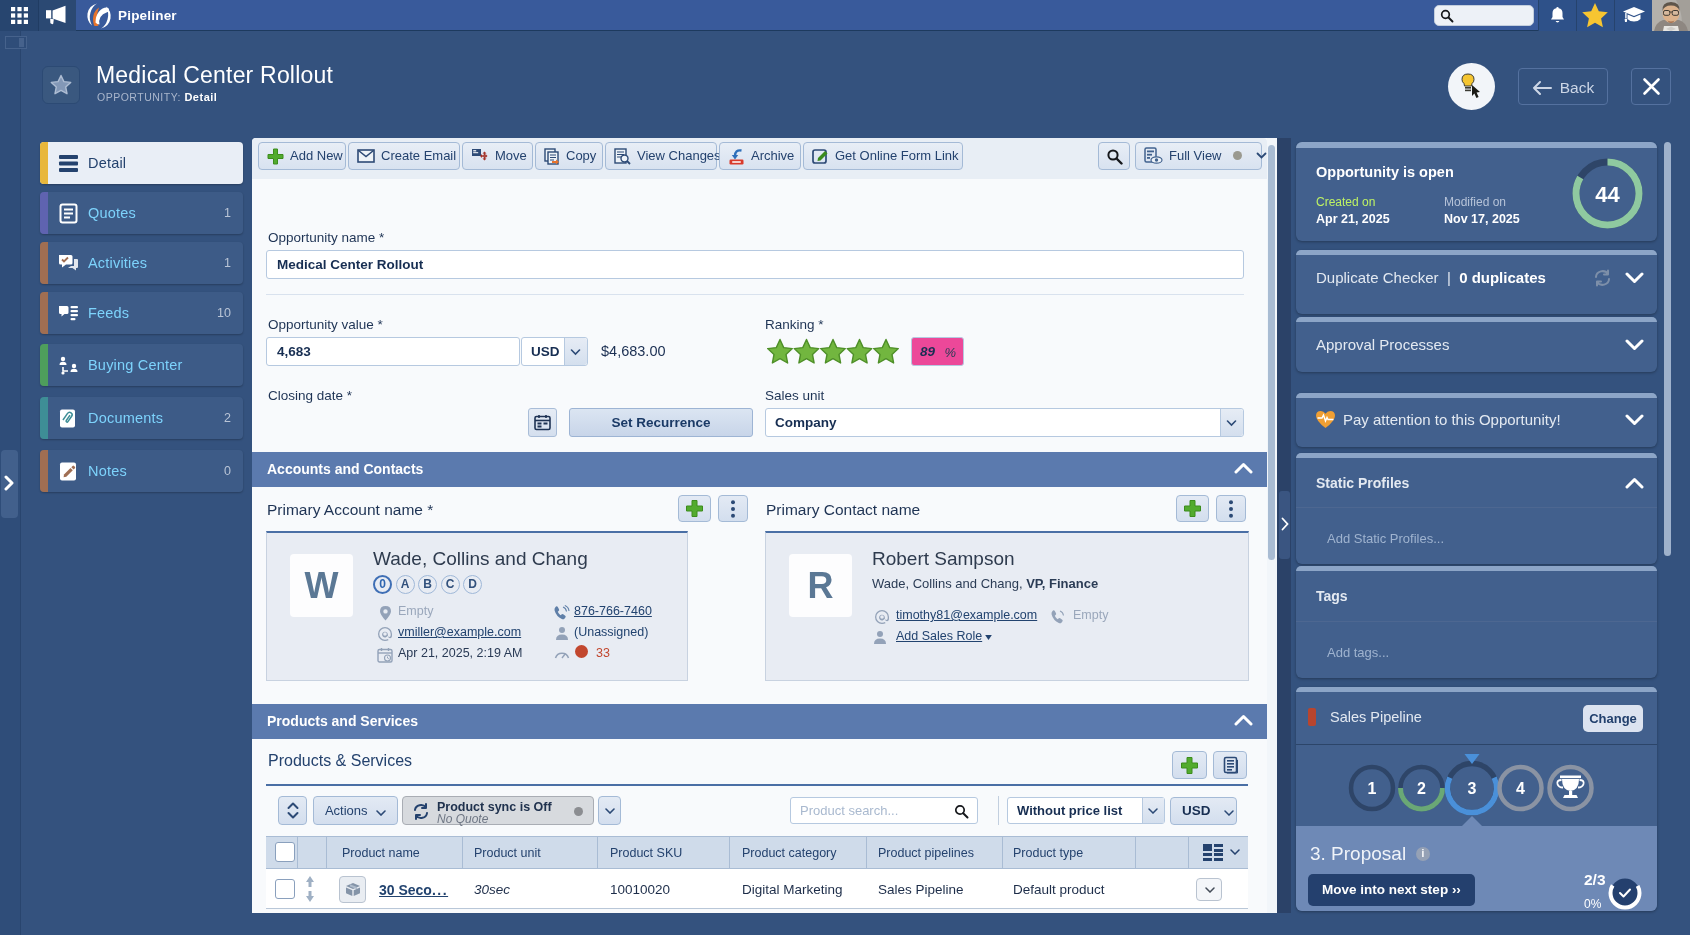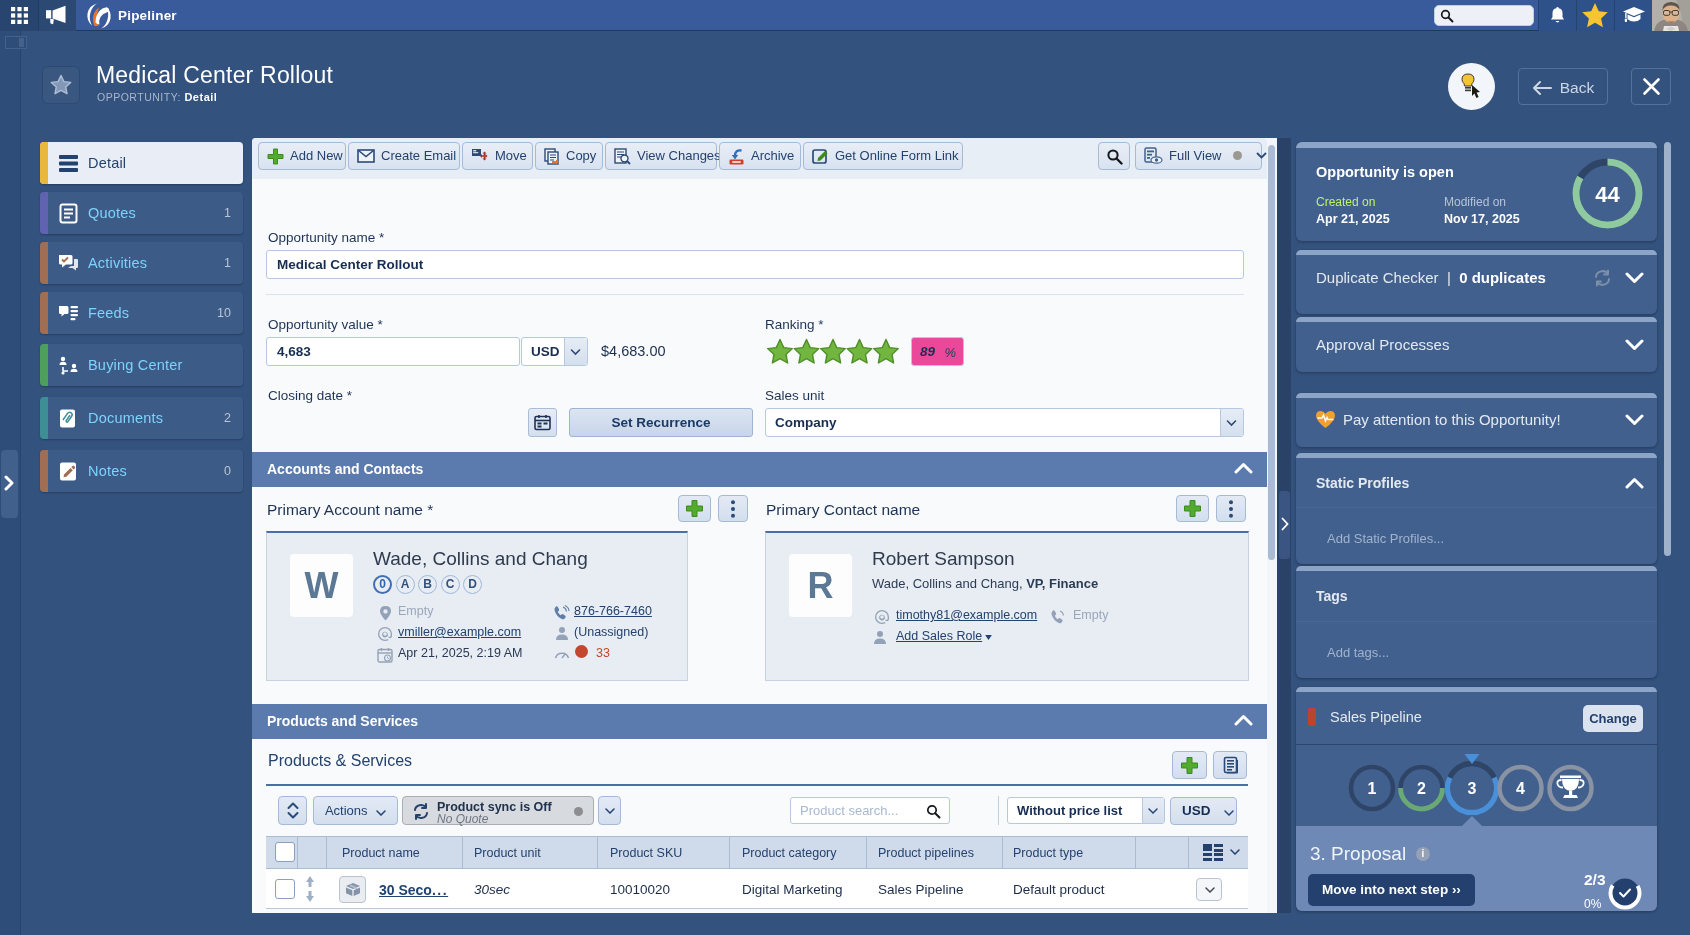--- a/index.html
+++ b/index.html
@@ -527,21 +527,21 @@
         <path d="M3,7 A6,5.5 0 0 1 14,4.5 M14,1 L14,5 L10,5" fill="none" stroke="#24426e" stroke-width="2" stroke-linecap="round" stroke-linejoin="round"></path>
         <path d="M15,10 A6,5.5 0 0 1 4,12.5 M4,16 L4,12 L8,12" fill="none" stroke="#24426e" stroke-width="2" stroke-linecap="round" stroke-linejoin="round"></path>
       </svg>
     <span style="position:absolute;left:34px;top:3px;font-size:12.5px;font-weight:bold;color:#20324e;">Product sync is Off</span>
     <span style="position:absolute;left:34px;top:15px;font-size:12px;font-style:italic;color:#6e7684;">No Quote</span>
     <span style="position:absolute;right:10px;top:10px;width:9px;height:9px;border-radius:50%;background:#8b8d91;"></span>
   </div>
   <div class="plusbtn" style="left:346px;top:658px;width:23px;height:29px;"><svg width="10" height="6" viewBox="0 0 10 6" style="margin-top:11px">
         <path d="M1,1 L5,5 L9,1" fill="none" stroke="#2c4a76" stroke-width="1.6" stroke-linecap="round"></path>
       </svg></div>
-  <div class="abs" style="left:538px;top:659px;width:160px;height:27px;background:#fff;border:1px solid #b6c9e0;border-radius:3px;">
+  <div class="abs" style="left:538px;top:659px;width:188px;height:27px;background:#fff;border:1px solid #b6c9e0;border-radius:3px;">
     <span style="position:absolute;left:9px;top:5px;font-size:13px;color:#a9b9cf;">Product search...</span>
     <svg style="position:absolute;right:8px;top:6px" width="15" height="15" viewBox="0 0 15 15">
         <circle cx="6" cy="6" r="4.2" fill="none" stroke="#16181c" stroke-width="1.7"></circle>
         <line x1="9.2" y1="9.2" x2="13.5" y2="13.5" stroke="#16181c" stroke-width="2" stroke-linecap="round"></line>
       </svg>
   </div>
   <div class="abs" style="left:746px;top:658px;width:1px;height:29px;background:#c2cfdf;"></div>
   <div class="abs" style="left:755px;top:659px;width:158px;height:27px;background:#fff;border:1px solid #b6c9e0;border-radius:3px;">
     <span style="position:absolute;left:9px;top:5px;font-size:13px;font-weight:bold;color:#172e52;">Without price list</span>
     <span style="position:absolute;right:0;top:0;width:22px;height:25px;background:linear-gradient(#e6ecf5,#d4dfee);border-left:1px solid #b6c9e0;"></span>

